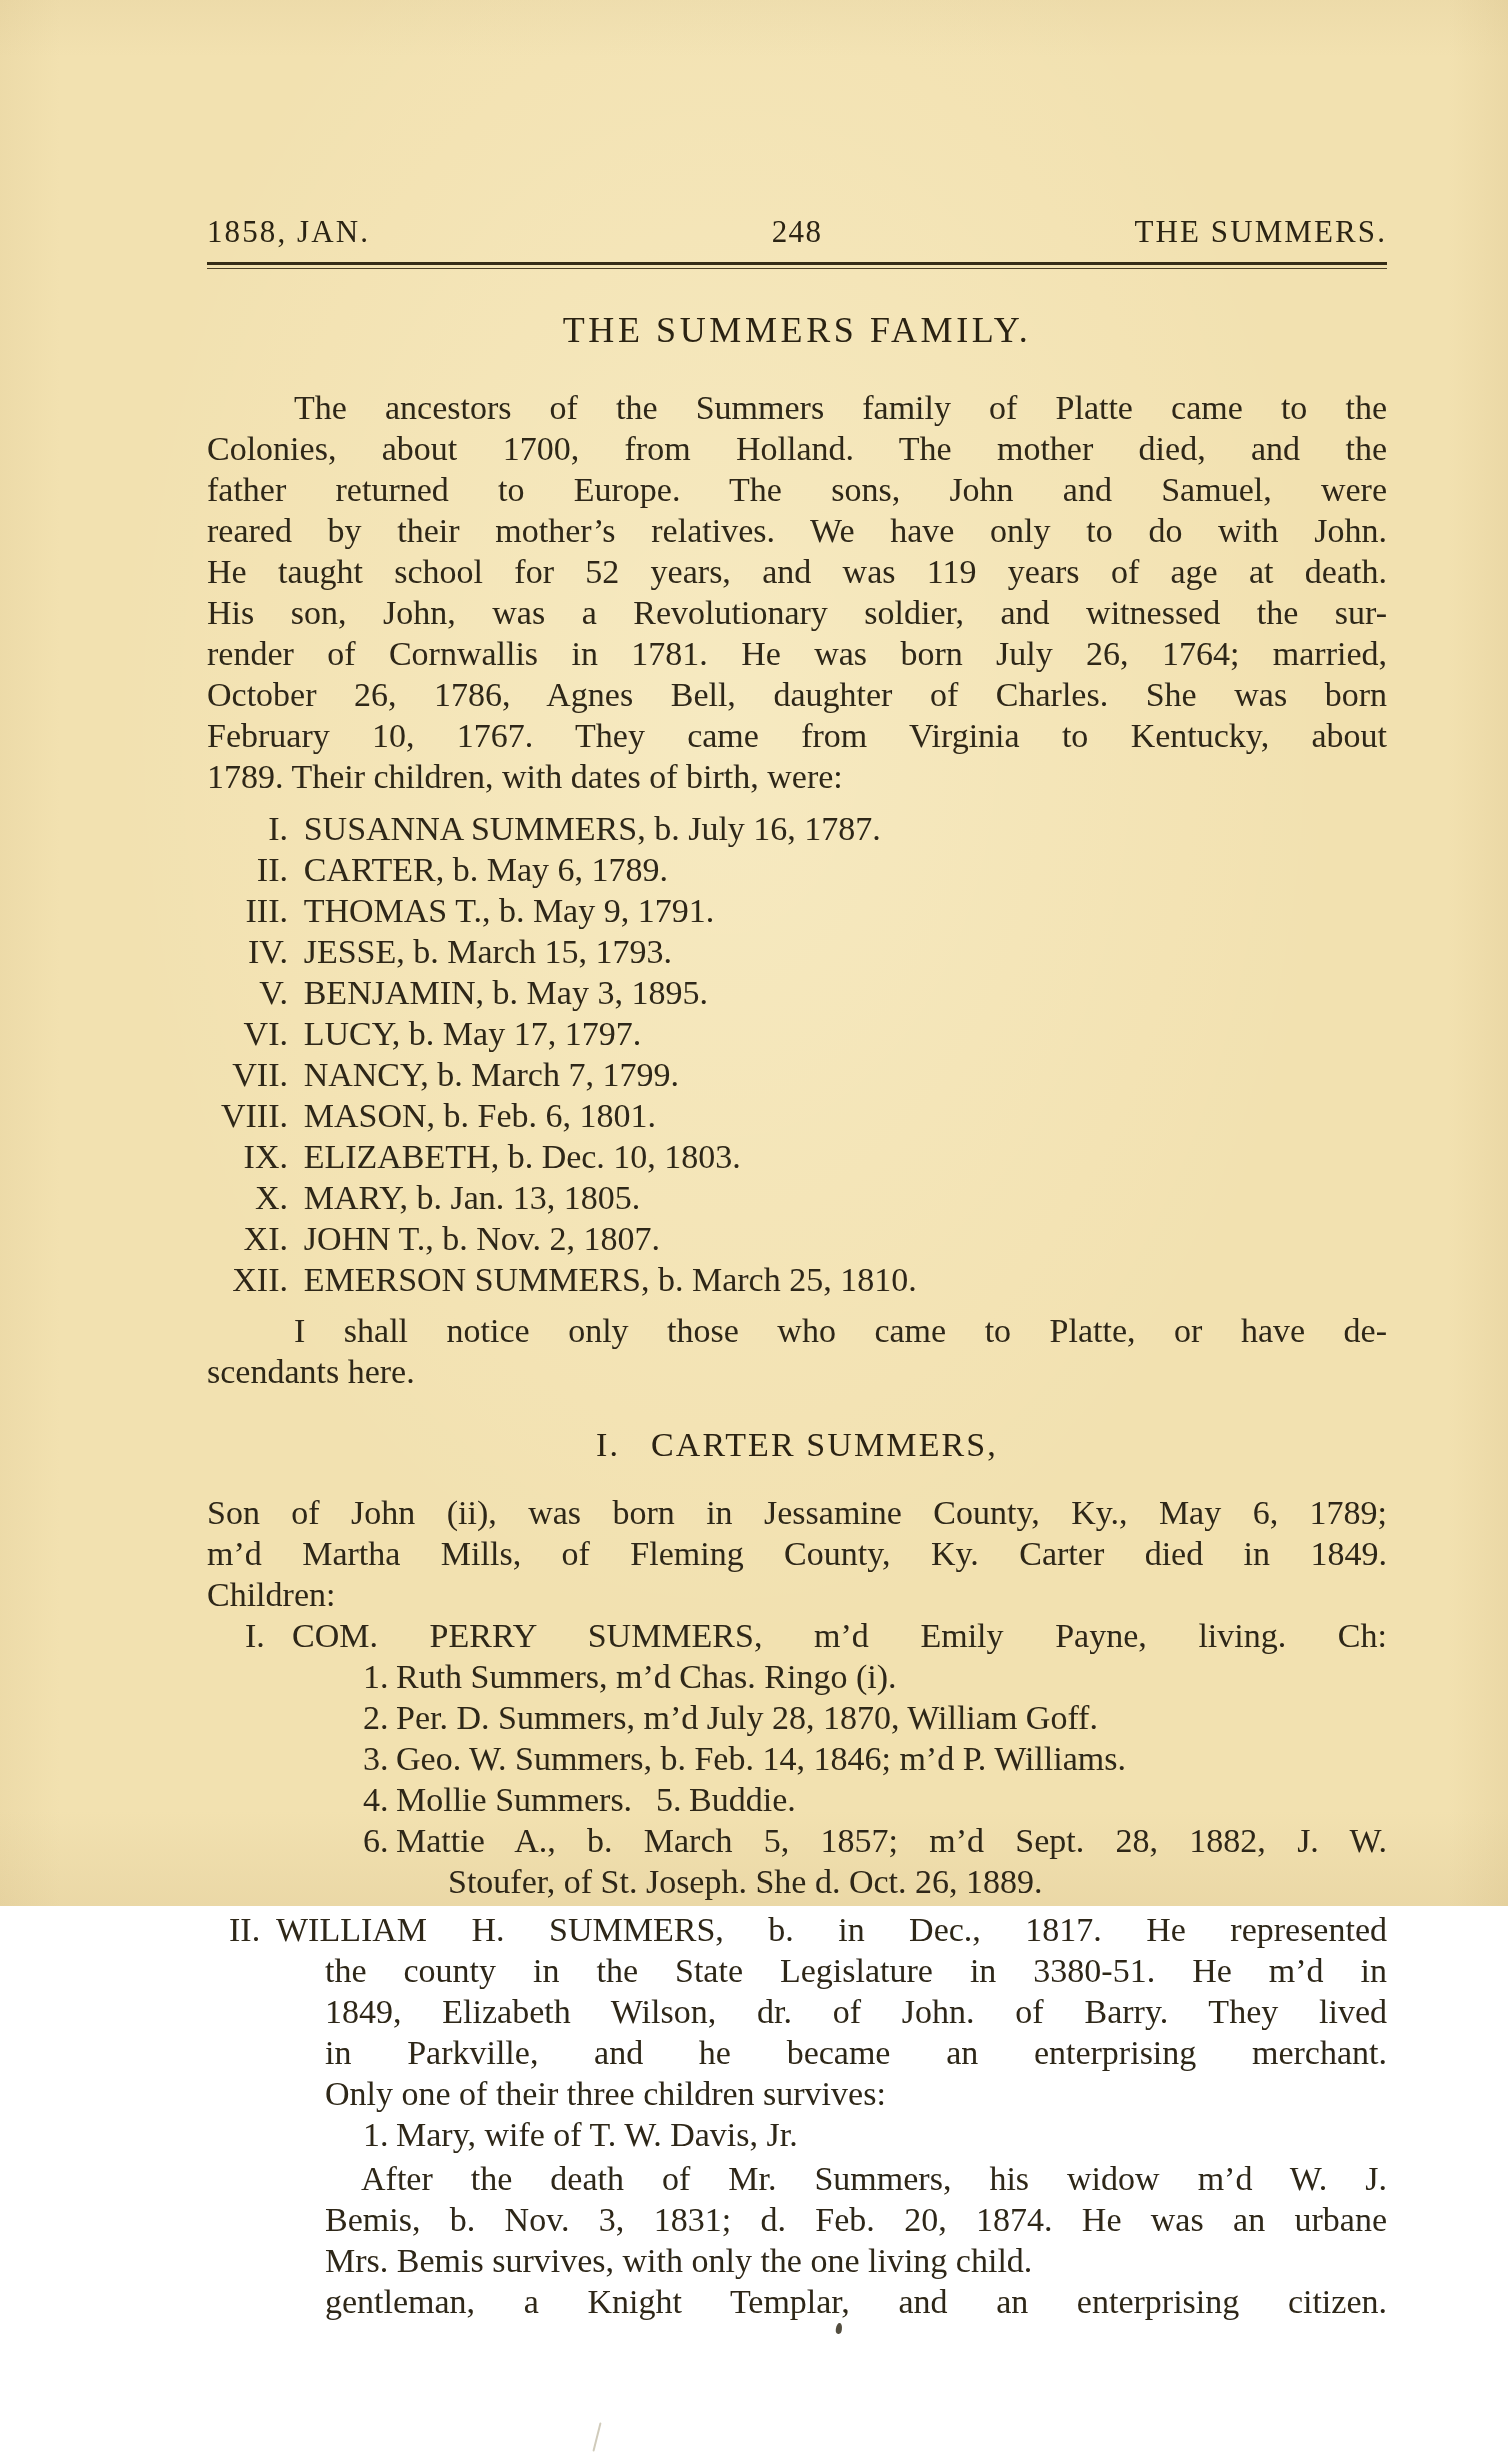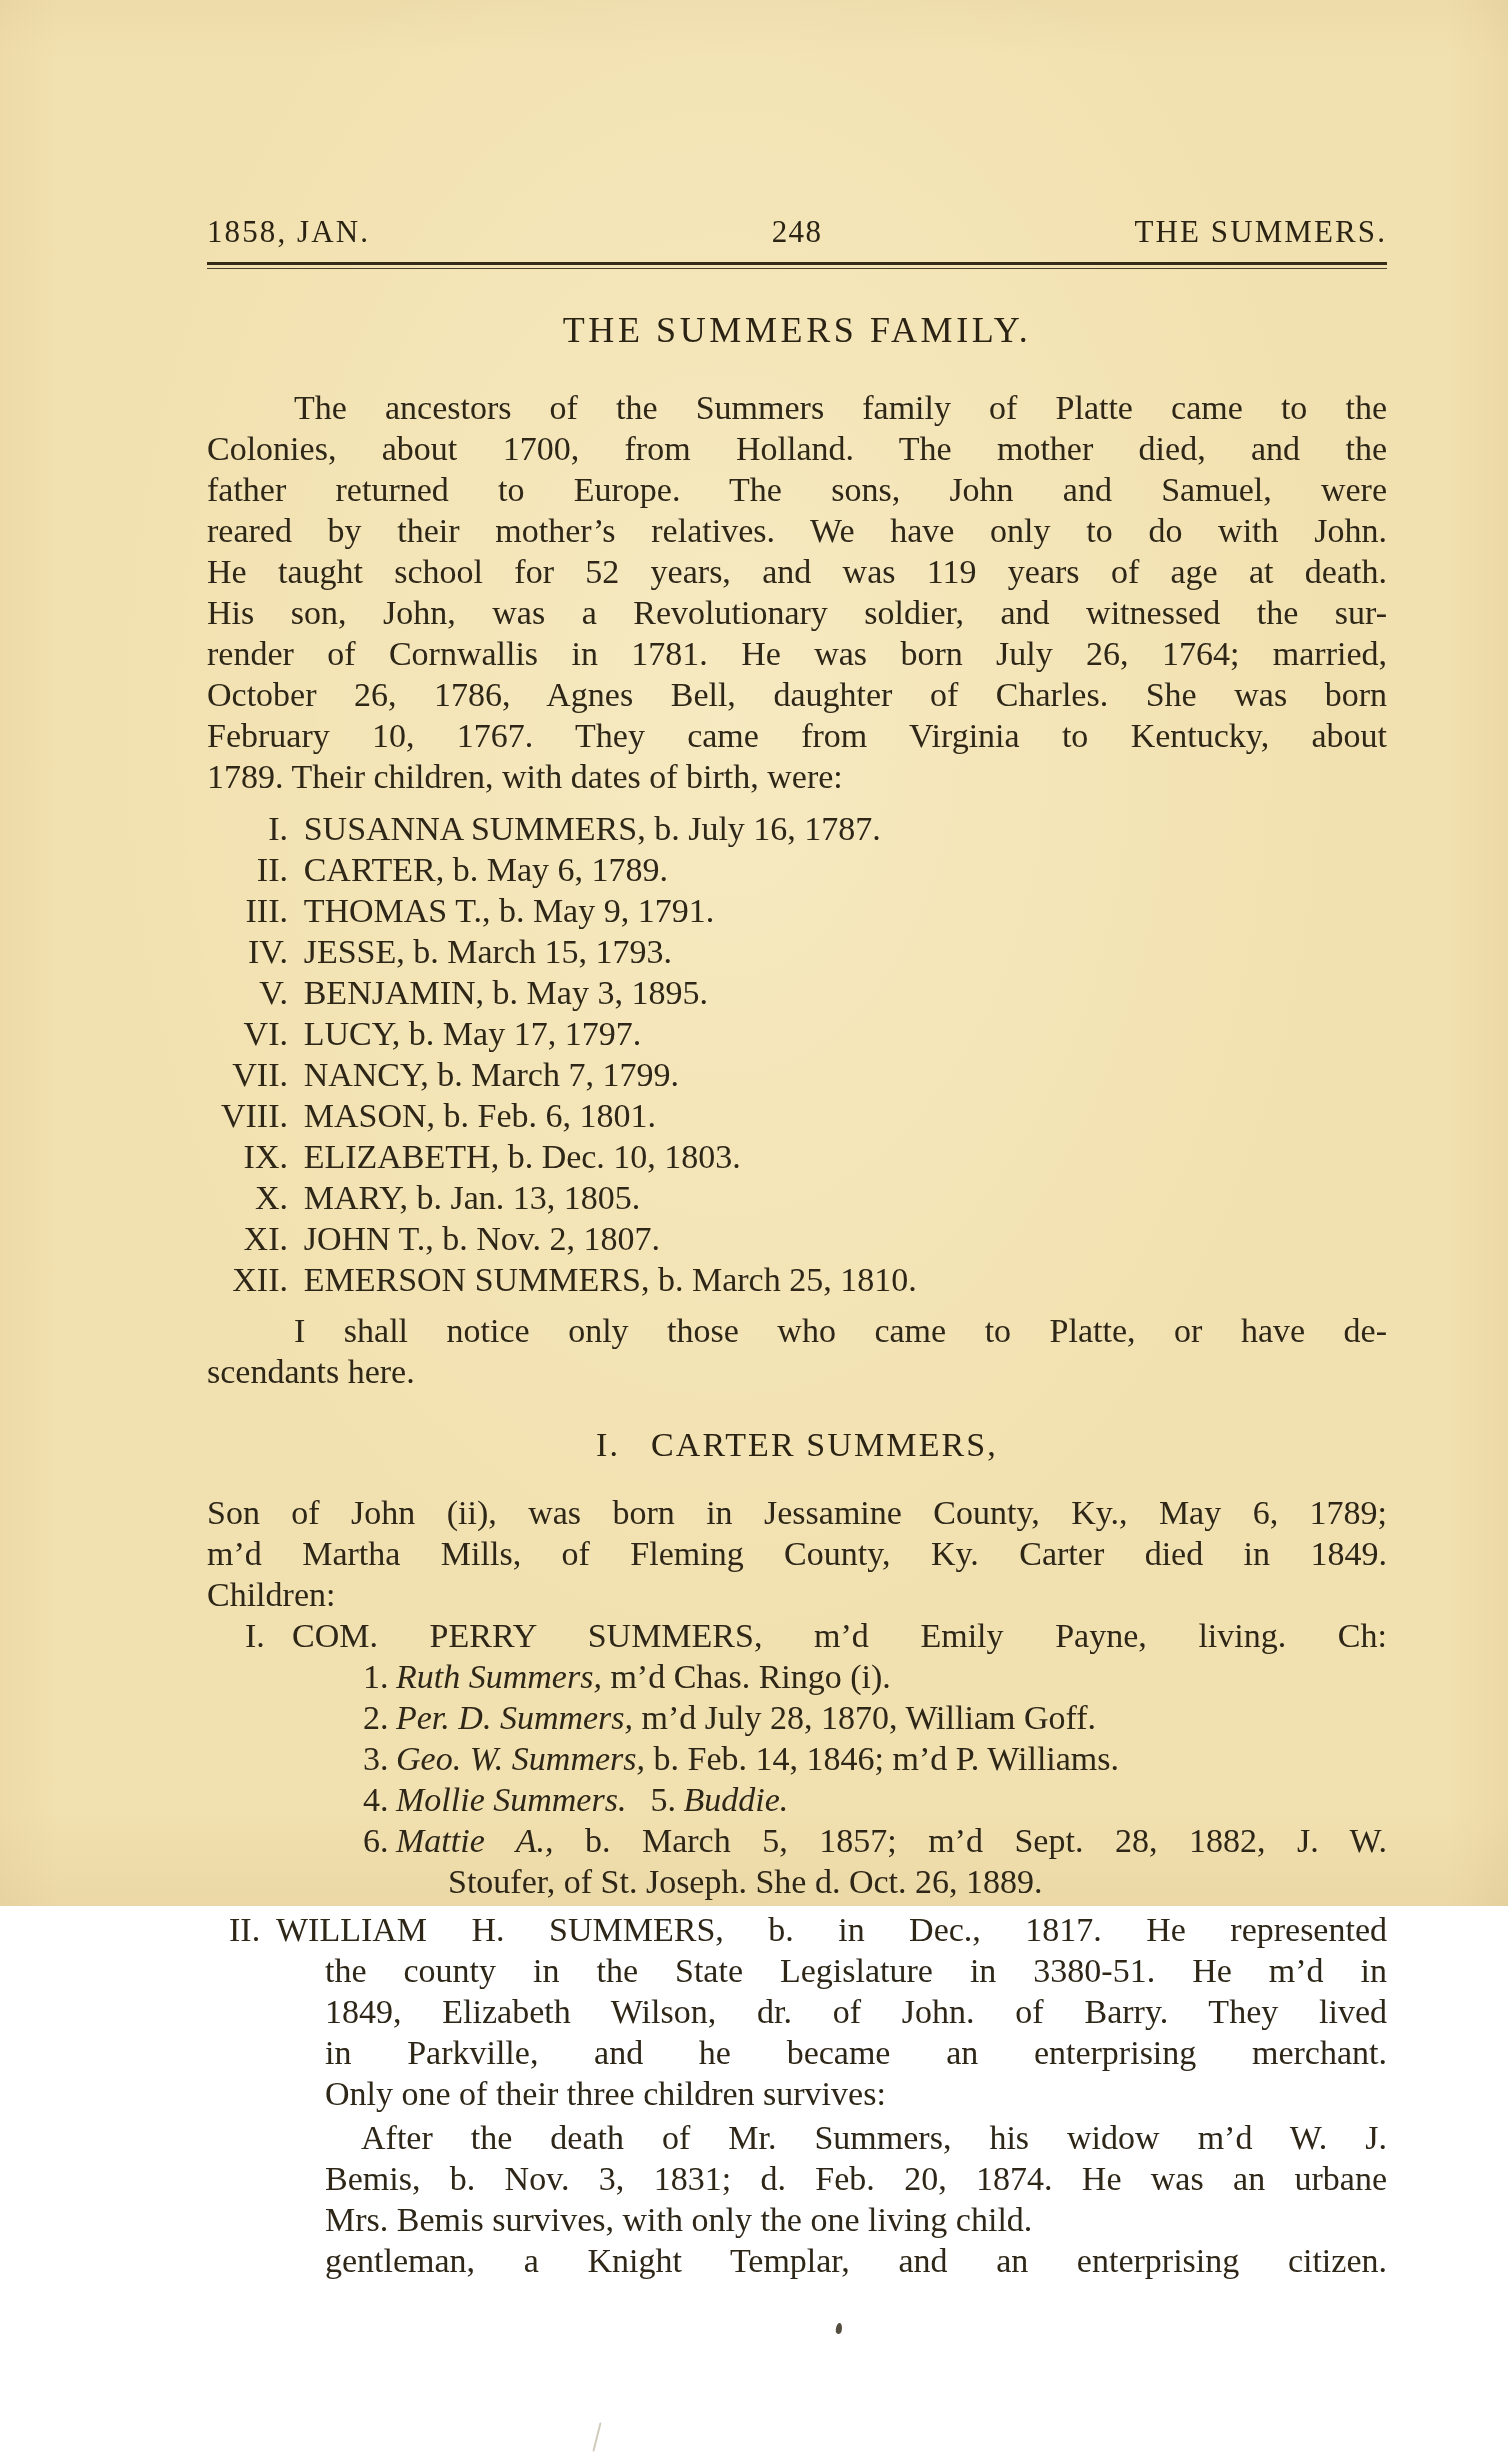--- a/index.html
+++ b/index.html
@@ -49,21 +49,21 @@
     letter-spacing:2.1px;color:#2b2313;
   }
   .section-heading .hn{margin-right:31px;}
   .carter-para{margin-top:27px;}
   .perry-line{margin-top:0;padding-left:38px;}
   .wm-num{display:inline-block;min-width:47px;}
   .ch-row{padding-left:156px;line-height:41px;}
   .ch-cont{padding-left:241px;}
   .ch-num{display:inline-block;min-width:33px;}
   .ch-num2{display:inline-block;margin-left:24px;min-width:33px;}
-  .italic{font-style:italic;margin-top:24px;}
+  .italic{margin-top:24px;}
   .william{margin-top:7.1px;}
   .wm-first{padding-left:22px;}
   .wm-cont{padding-left:118px;}
   .after-para{margin-top:2.9px;}
   .ap-line{padding-left:118px;}
   .ap-first{text-indent:36px;}
   .ink-speck{
     position:absolute;left:836px;top:2323px;width:6.4px;height:10.7px;
     background:#352f1e;border-radius:50% 50% 50% 50%/60% 60% 40% 40%;
     transform:rotate(8deg);opacity:.85;
@@ -196,20 +196,23 @@
     <div class="william bodytext">
       <div class="wm-first tl just">
         <span class="wm-num">II.</span><span>WILLIAM H. SUMMERS, b. in Dec., 1817. He represented</span>
       </div>
       <div class="wm-cont tl just">the county in the State Legislature in 3380-51. He m’d in</div>
       <div class="wm-cont tl just">1849, Elizabeth Wilson, dr. of John. of Barry. They lived</div>
       <div class="wm-cont tl just">in Parkville, and he became an enterprising merchant.</div>
       <div class="wm-cont tl">Only one of their three children survives:</div>
     </div>
 
+    <div class="ch-row bodytext tl">
+      <span class="ch-num">1.</span><span class="italic">Mary,</span><span> wife of T. W. Davis, Jr.</span>
+    </div>
 
     <div class="after-para bodytext">
       <div class="ap-line ap-first tl just">After the death of Mr. Summers, his widow m’d W. J.</div>
       <div class="ap-line tl just">Bemis, b. Nov. 3, 1831; d. Feb. 20, 1874. He was an urbane</div>
       <div class="ap-line tl">Mrs. Bemis survives, with only the one living child.</div>
       <div class="ap-line tl just">gentleman, a Knight Templar, and an enterprising citizen.</div>
     </div>
 
   </div>
 

